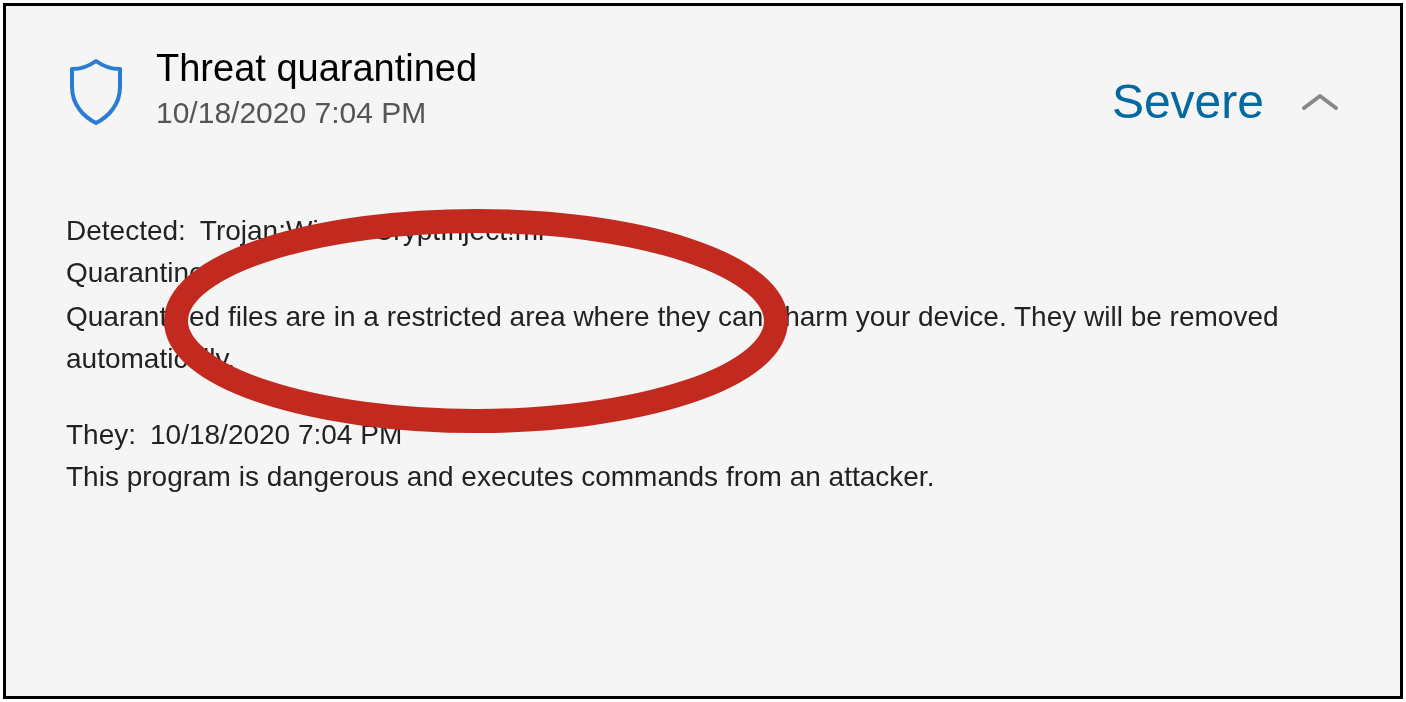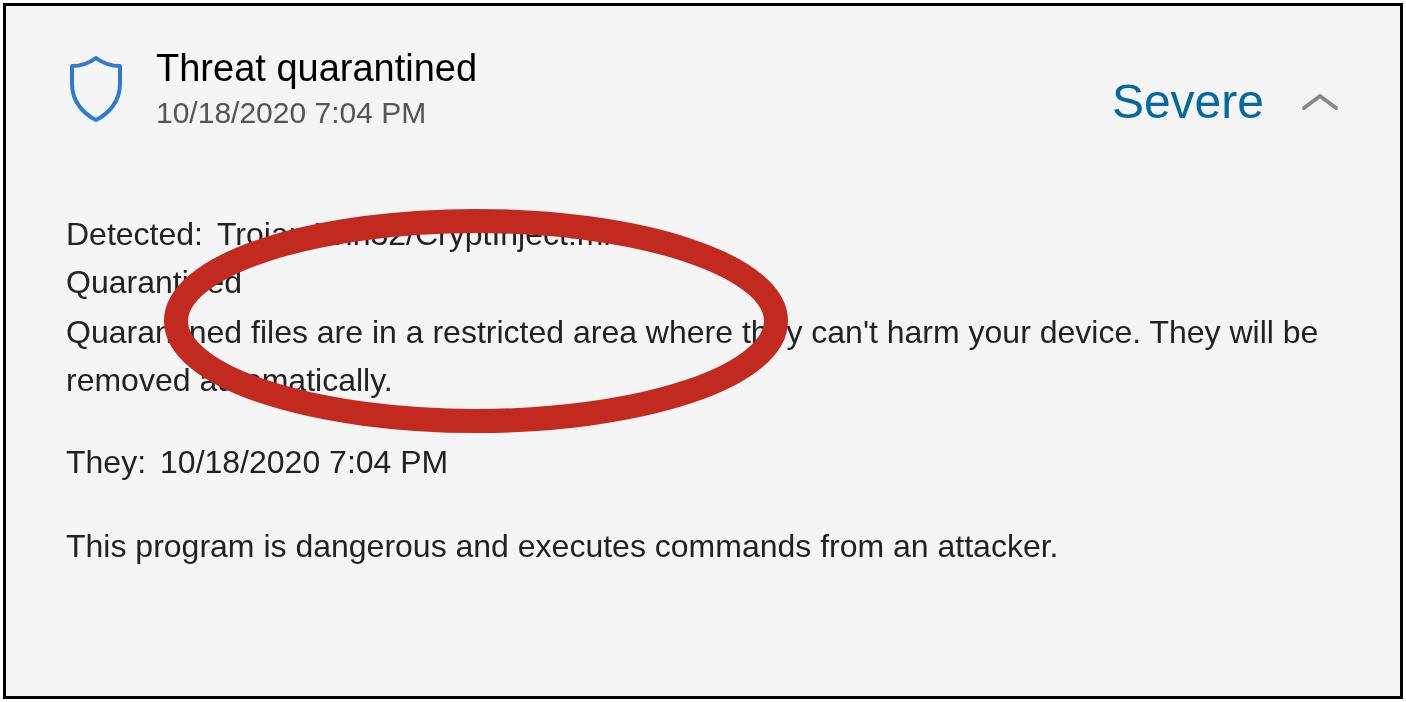--- a/index.html
+++ b/index.html
@@ -24,21 +24,21 @@
       position: relative;
     }
     .header {
       display: flex;
       align-items: flex-start;
       justify-content: space-between;
       margin-bottom: 80px;
     }
     .header-left {
       display: flex;
-      align-items: flex-start;
+      align-items: center;
       gap: 30px;
     }
     .shield-icon {
       width: 60px;
       height: 70px;
       flex-shrink: 0;
       margin-top: 8px;
     }
     .title-block {
       display: flex;
@@ -63,21 +63,21 @@
     }
     .severity {
       font-size: 48px;
       color: #0369a1;
     }
     .chevron {
       width: 40px;
       height: 24px;
     }
     .body {
-      font-size: 32px;
+      font-size: 28px;
       color: #222;
       line-height: 1.5;
     }
     .row {
       display: flex;
       gap: 14px;
     }
     .label {
       white-space: nowrap;
     }
@@ -90,21 +90,20 @@
     .section-gap {
       height: 34px;
     }
     .details-row {
       display: flex;
       gap: 14px;
       align-items: flex-start;
     }
     .details-value {
       max-width: 1000px;
-      margin-top: 36px;
     }
     .annotation-ellipse {
       position: absolute;
       left: 145px;
       top: 200px;
       width: 650px;
       height: 230px;
       pointer-events: none;
     }
   </style>

